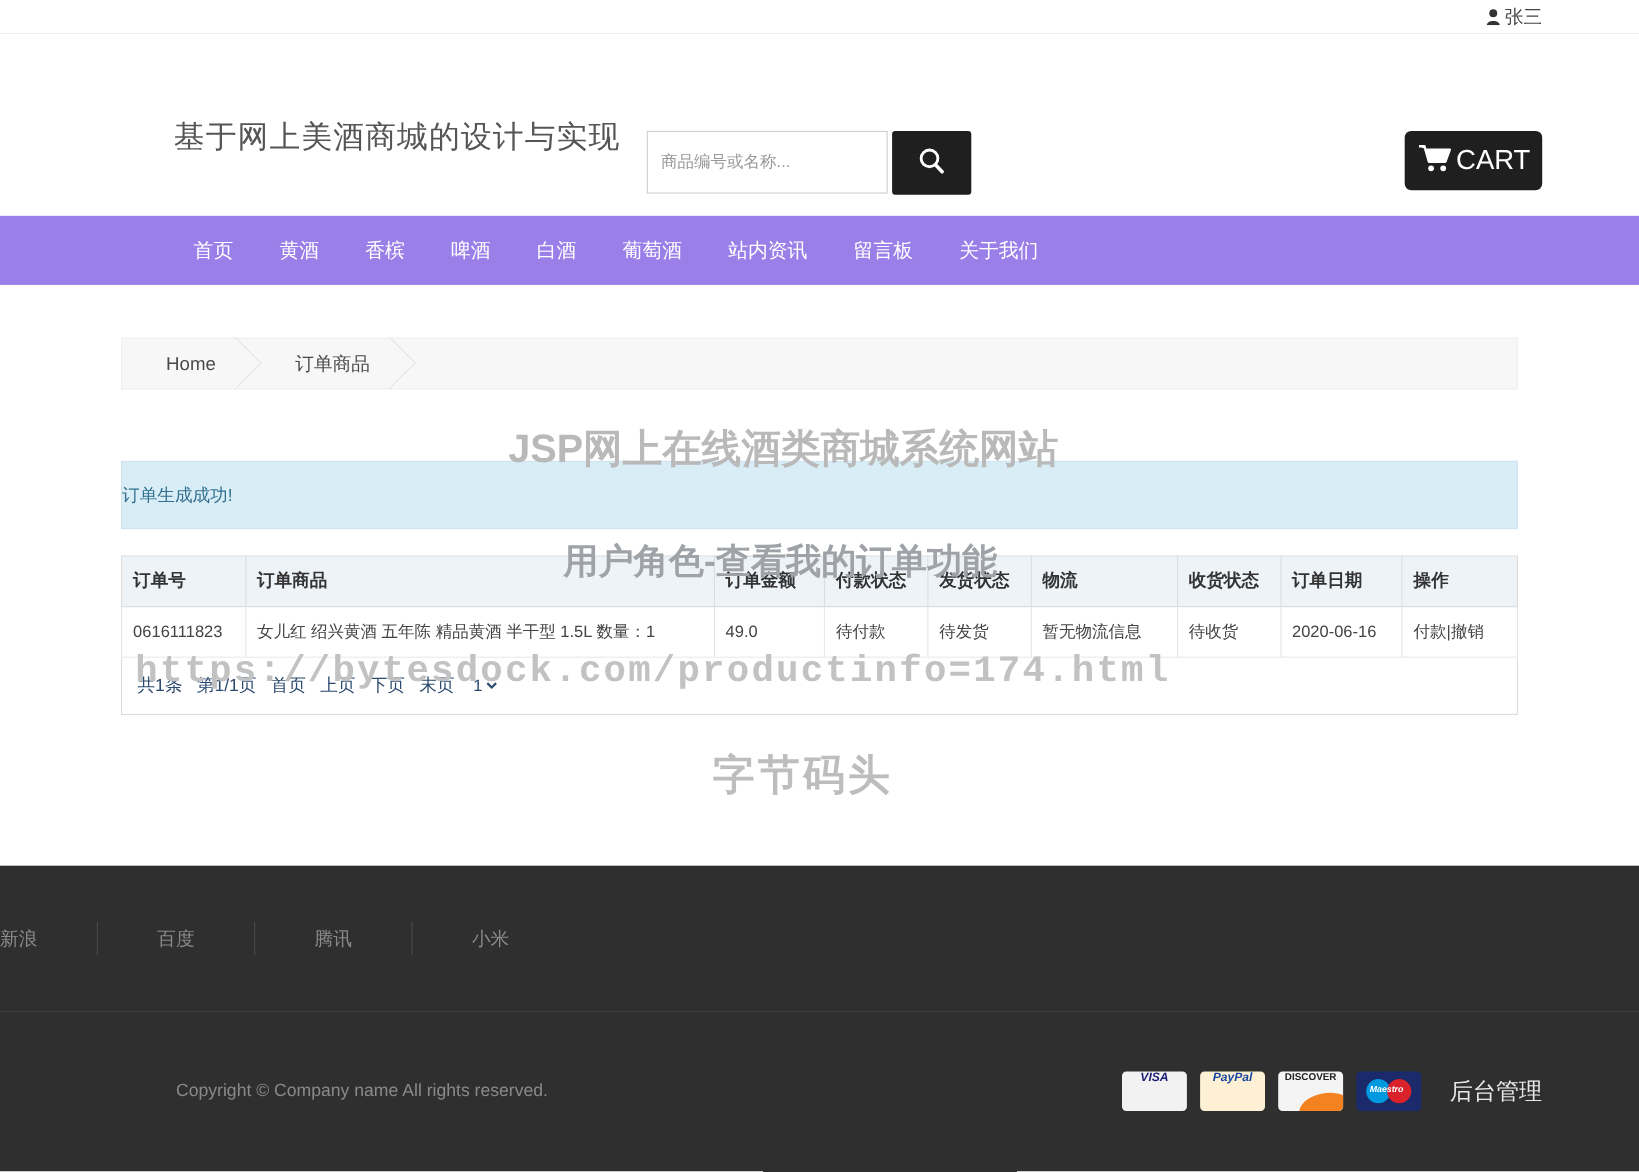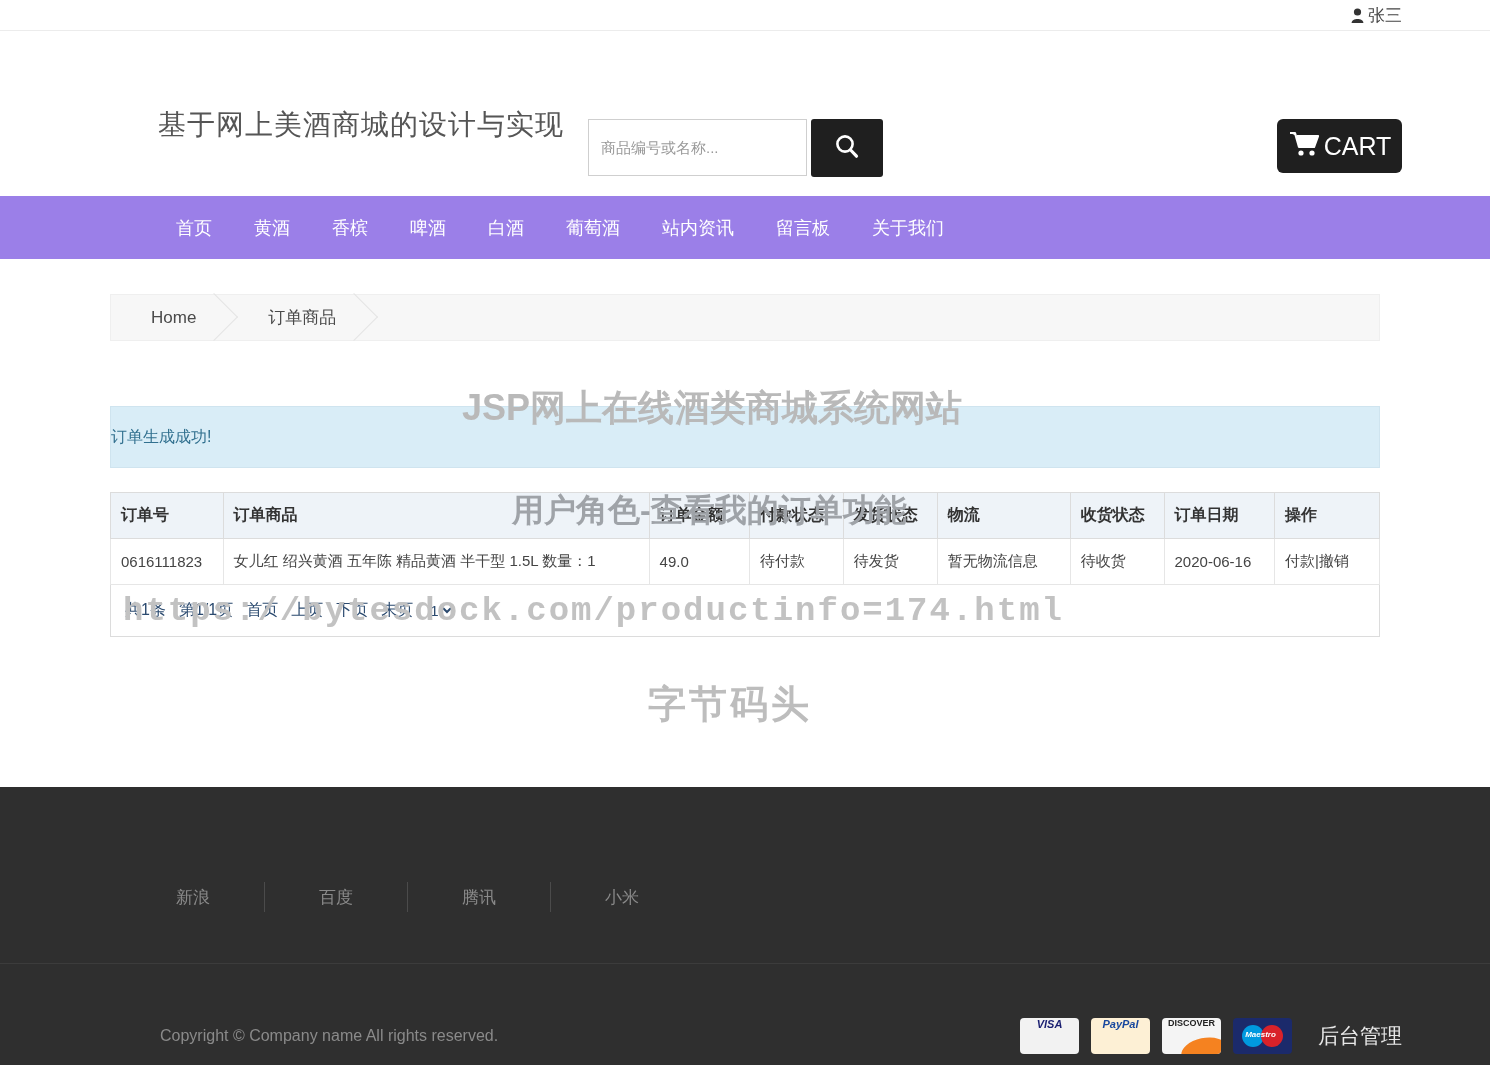--- a/index.html
+++ b/index.html
@@ -52,21 +52,21 @@
     height:63px;background:#9b7fe8;display:flex;align-items:center;
     padding-left:176px;box-sizing:border-box;
   }
   .nav a{
     color:#fff;font-size:18px;text-decoration:none;margin-right:42px;white-space:nowrap;
   }
   
   .content{position:relative;padding:0 0 0 0;}
   .container{width:1270px;margin:0 auto;position:relative;}
   .breadcrumb{
-    margin-top:35px;height:47px;background:#f7f7f7;border:1px solid #efefef;
+    margin-top:48px;height:47px;background:#f7f7f7;border:1px solid #efefef;
     display:flex;align-items:center;box-sizing:border-box;
   }
   .crumb{position:relative;padding:0 34px 0 38px;font-size:17px;color:#4a4a4a;height:47px;display:flex;align-items:center;}
   .crumb:after{
     content:"";position:absolute;right:-1px;top:6px;width:33px;height:33px;
     border-top:1px solid #e4e4e4;border-right:1px solid #e4e4e4;
     transform:rotate(45deg);background:transparent;
   }
   .crumb.first{padding-left:40px;}
   .alert{
@@ -98,22 +98,22 @@
   .pager select{
     font-size:15px;border:none;background:transparent;color:#2b4a6f;outline:none;
     font-family:"Liberation Sans","DejaVu Sans",sans-serif;
   }
   
   .footer{
     position:absolute;left:0;top:787px;width:1490px;height:278px;
     background:#2f2f2f;box-sizing:border-box;
   }
   .footer-links{
-    height:133px;display:flex;align-items:center;padding-left:176px;
-    box-sizing:border-box;border-bottom:1px solid #3c3c3c;margin-top:44px;
+    height:133px;display:flex;align-items:center;
+    box-sizing:border-box;border-bottom:1px solid #3c3c3c;
   }
   .footer-links a{color:#8a8a8a;font-size:17px;text-decoration:none;}
   .fdiv{width:1px;height:30px;background:#4b4b4b;margin:0 54px;}
   .footer-bottom{
     height:144px;display:flex;align-items:center;justify-content:space-between;
     padding:0 88px 0 160px;box-sizing:border-box;
   }
   .copy{color:#8a8a8a;font-size:16px;}
   .paybar{display:flex;align-items:center;gap:12px;}
   .paycard{width:59px;height:36px;border-radius:4px;display:flex;align-items:flex-start;justify-content:center;font-size:11px;font-weight:bold;font-style:italic;}

